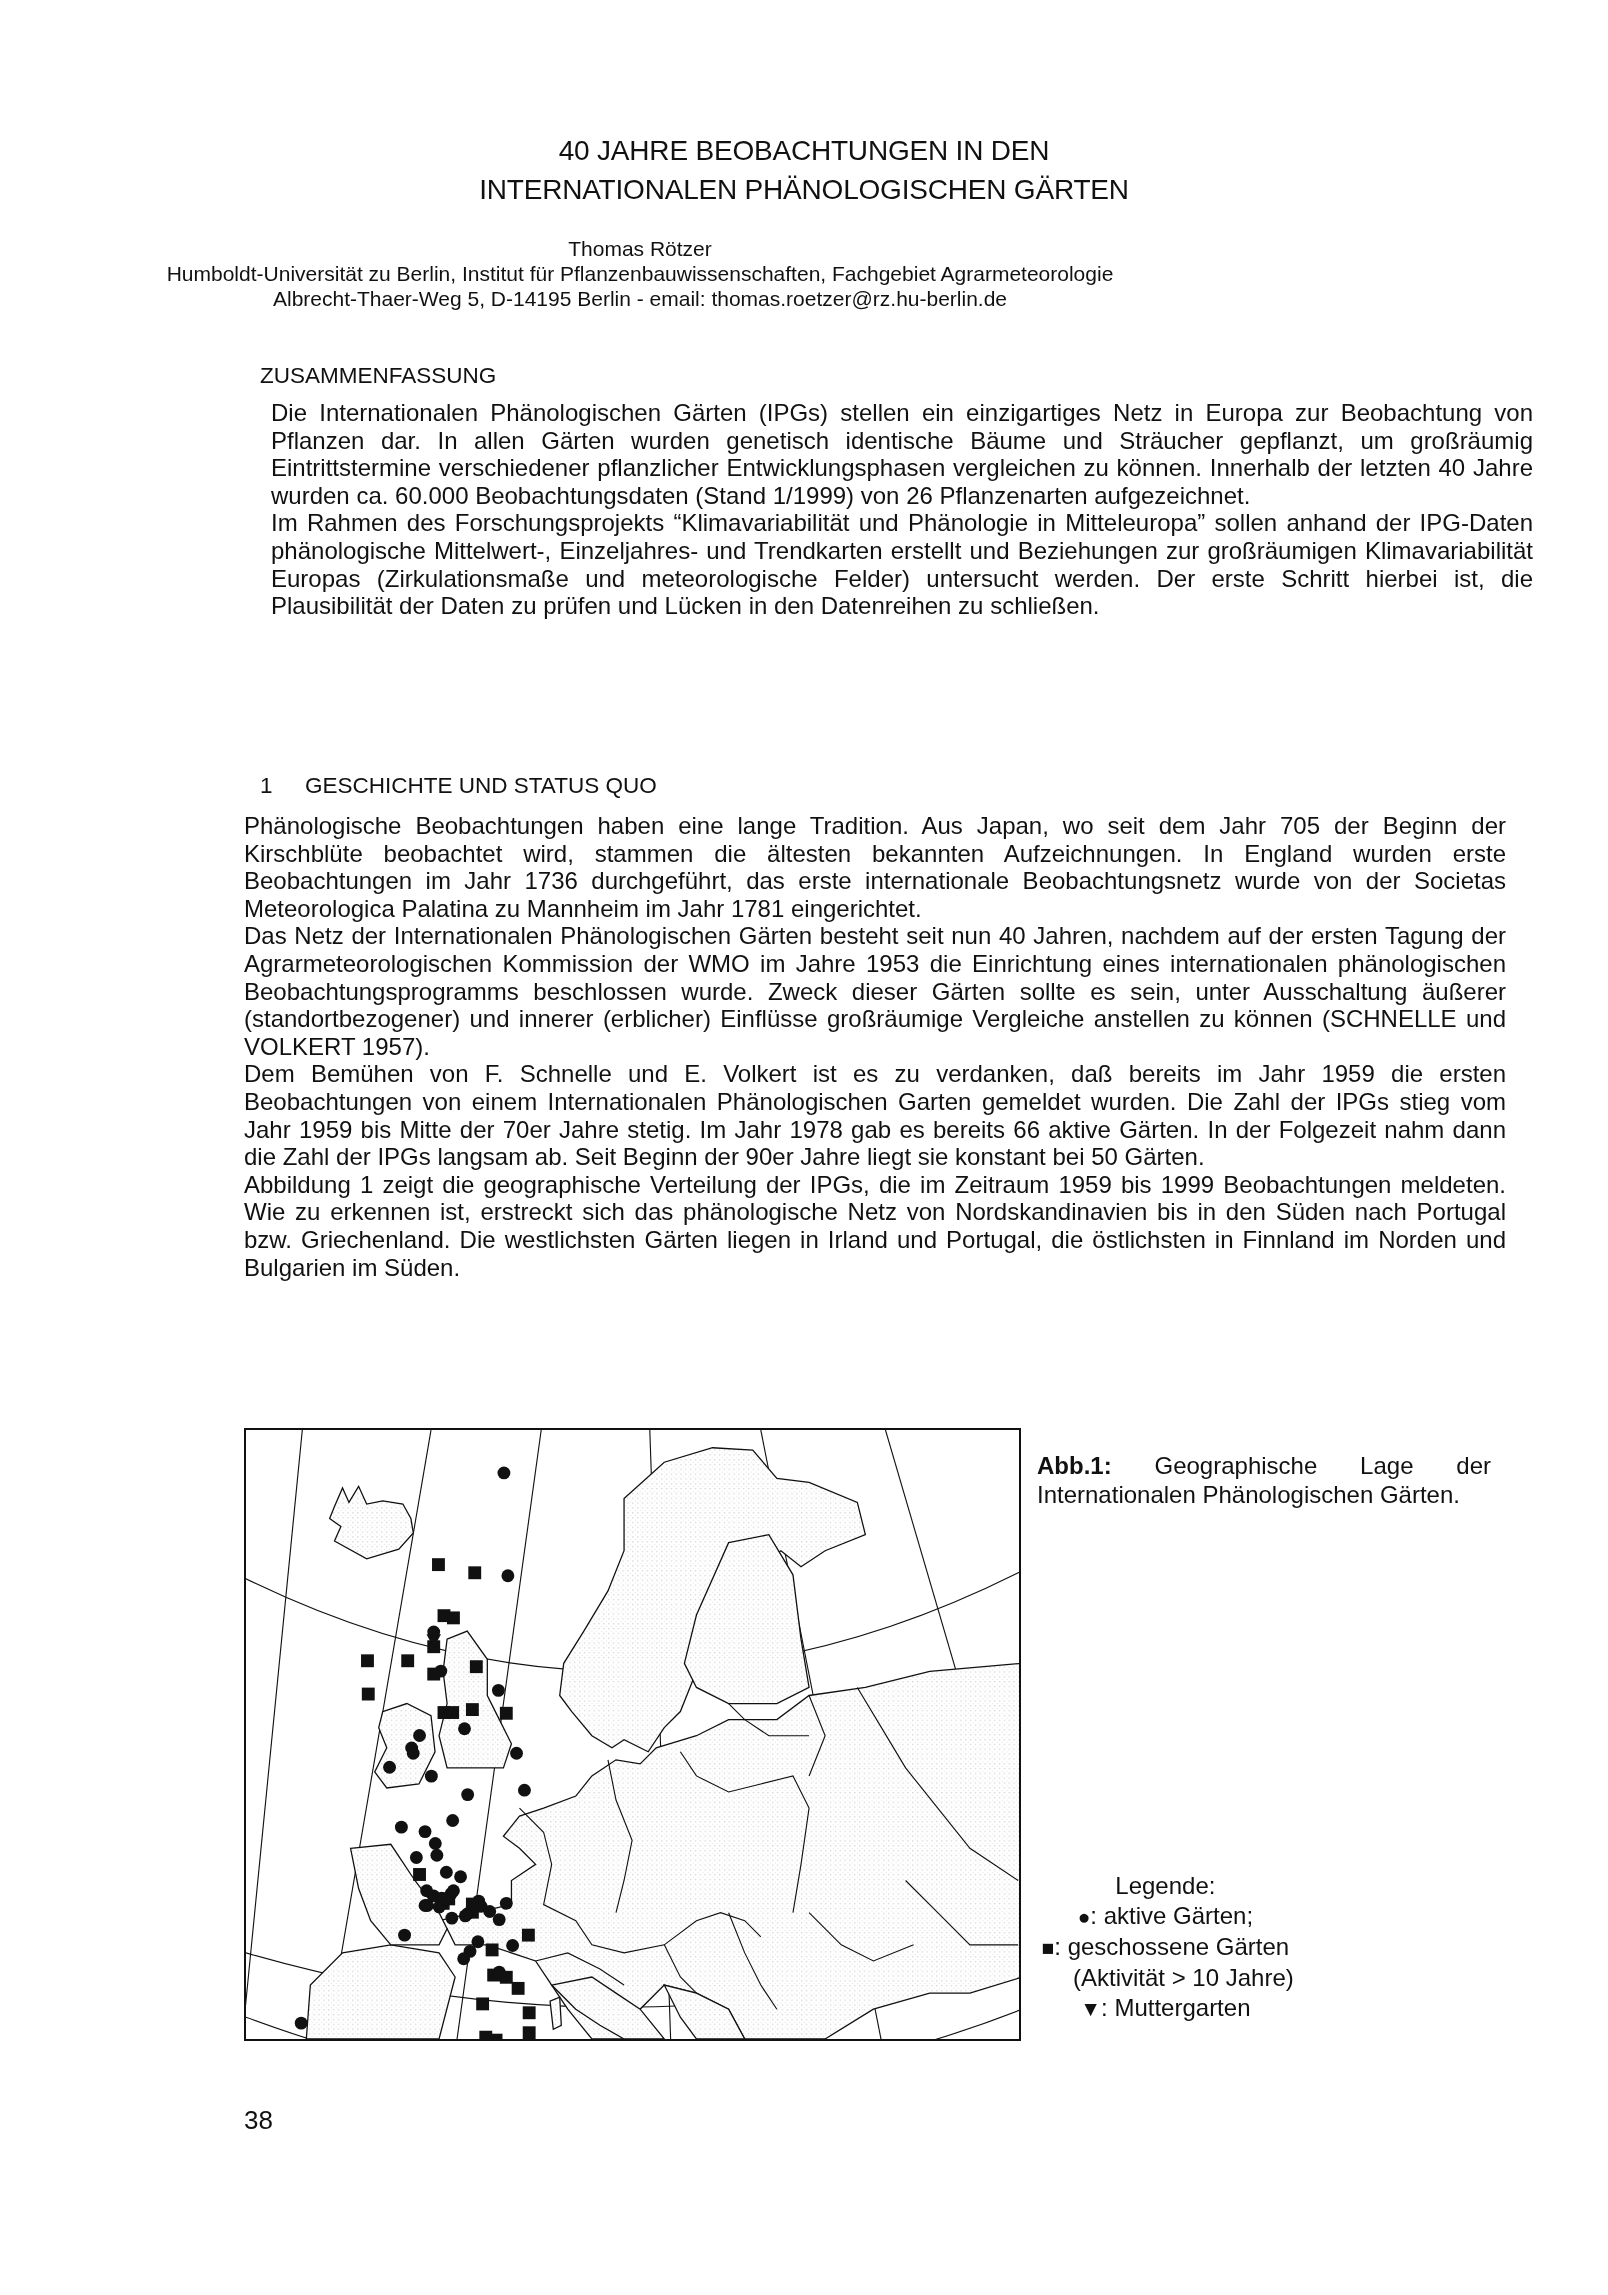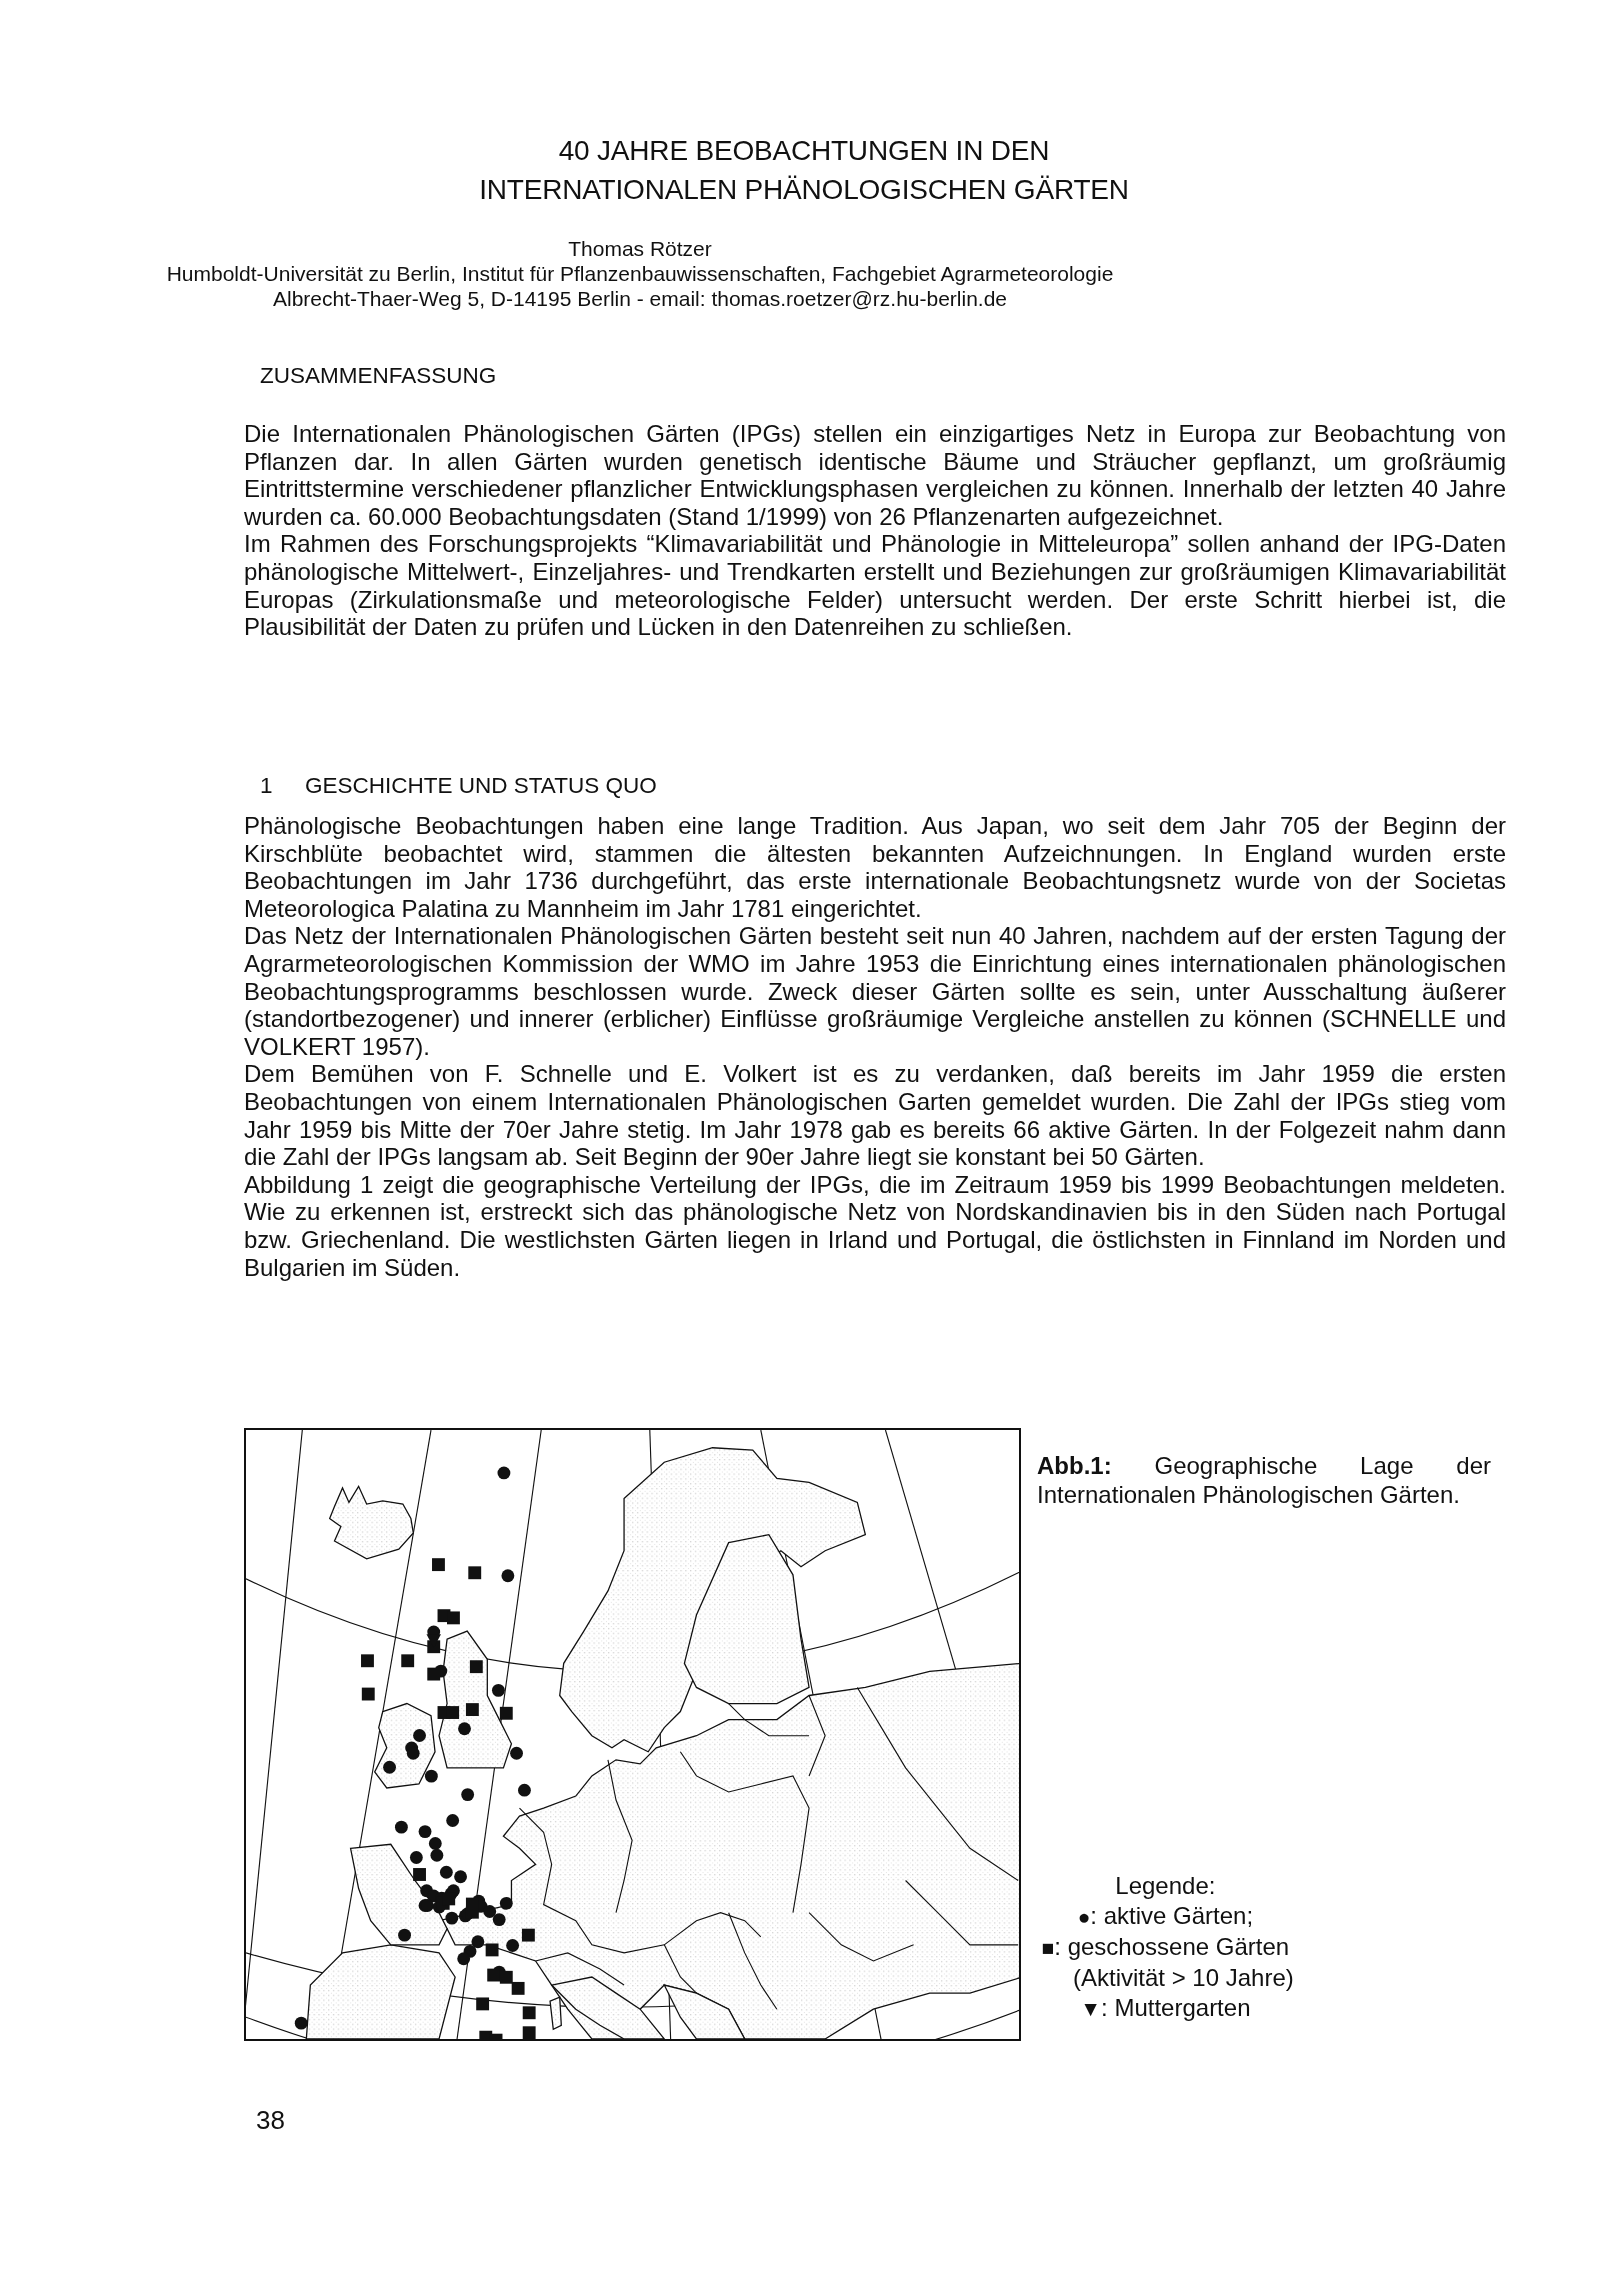--- a/index.html
+++ b/index.html
@@ -19,41 +19,41 @@
   .map-frame { position: absolute; left: 244px; top: 1428px; width: 773px; height: 609px;
                border: 2.4px solid #111; background: #fff; overflow: hidden; }
   .map-frame svg { display: block; }
   .caption { position: absolute; left: 1037px; top: 1451px; width: 454px; font-size: 24px;
              line-height: 29px; text-align: justify; }
   .caption .label { font-weight: bold; }
   .legend { position: absolute; left: 1037px; top: 1871px; font-size: 24px; line-height: 30px; text-align: center; }
   .legend .row { white-space: nowrap; }
   .legend .indent { padding-left: 36px; }
   .sym { display: inline-block; font-size: 21px; }
-  .page-number { position: absolute; left: 256px; top: 2105px; font-size: 26px; }
+  .page-number { position: absolute; left: 244px; top: 2105px; font-size: 26px; }
 </style>
 </head>
 <body>
 
 <div class="page">
 
   <div class="title">
     <div>40 JAHRE BEOBACHTUNGEN IN DEN</div>
     <div>INTERNATIONALEN PHÄNOLOGISCHEN GÄRTEN</div>
   </div>
 
   <div class="author-block">
     <div>Thomas Rötzer</div>
     <div>Humboldt-Universität zu Berlin, Institut für Pflanzenbauwissenschaften, Fachgebiet Agrarmeteorologie</div>
     <div><span>Albrecht-Thaer-Weg 5, D-14195 Berlin  -  email: </span><span class="email">thomas.roetzer@rz.hu-berlin.de</span></div>
   </div>
 
   <div class="sec-head" style="top:362px;">ZUSAMMENFASSUNG</div>
 
-  <div class="para" style="top:420px;">
+  <div class="para" style="top:399px;margin-left:27px;">
     <p>Die Internationalen Phänologischen Gärten (IPGs) stellen ein einzigartiges Netz in Europa zur Beobachtung von Pflanzen dar. In allen Gärten wurden genetisch identische Bäume und Sträucher gepflanzt, um großräumig Eintrittstermine verschiedener pflanzlicher Entwicklungsphasen vergleichen zu können. Innerhalb der letzten 40 Jahre wurden ca. 60.000 Beobachtungsdaten (Stand 1/1999) von 26 Pflanzenarten aufgezeichnet.</p>
     <p>Im Rahmen des Forschungsprojekts “Klimavariabilität und Phänologie in Mitteleuropa” sollen anhand der IPG-Daten phänologische Mittelwert-, Einzeljahres- und Trendkarten erstellt und Beziehungen zur großräumigen Klimavariabilität Europas (Zirkulationsmaße und meteorologische Felder) untersucht werden. Der erste Schritt hierbei ist, die Plausibilität der Daten zu prüfen und Lücken in den Datenreihen zu schließen.</p>
   </div>
 
   <div class="sec-head" style="top:772px;">
     <span class="num">1</span><span>GESCHICHTE UND STATUS QUO</span>
   </div>
 
   <div class="para" style="top:812px;">
     <p>Phänologische Beobachtungen haben eine lange Tradition. Aus Japan, wo seit dem Jahr 705 der Beginn der Kirschblüte beobachtet wird, stammen die ältesten bekannten Aufzeichnungen. In England wurden erste Beobachtungen im Jahr 1736 durchgeführt, das erste internationale Beobachtungsnetz wurde von der Societas Meteorologica Palatina zu Mannheim im Jahr 1781 eingerichtet.</p>

